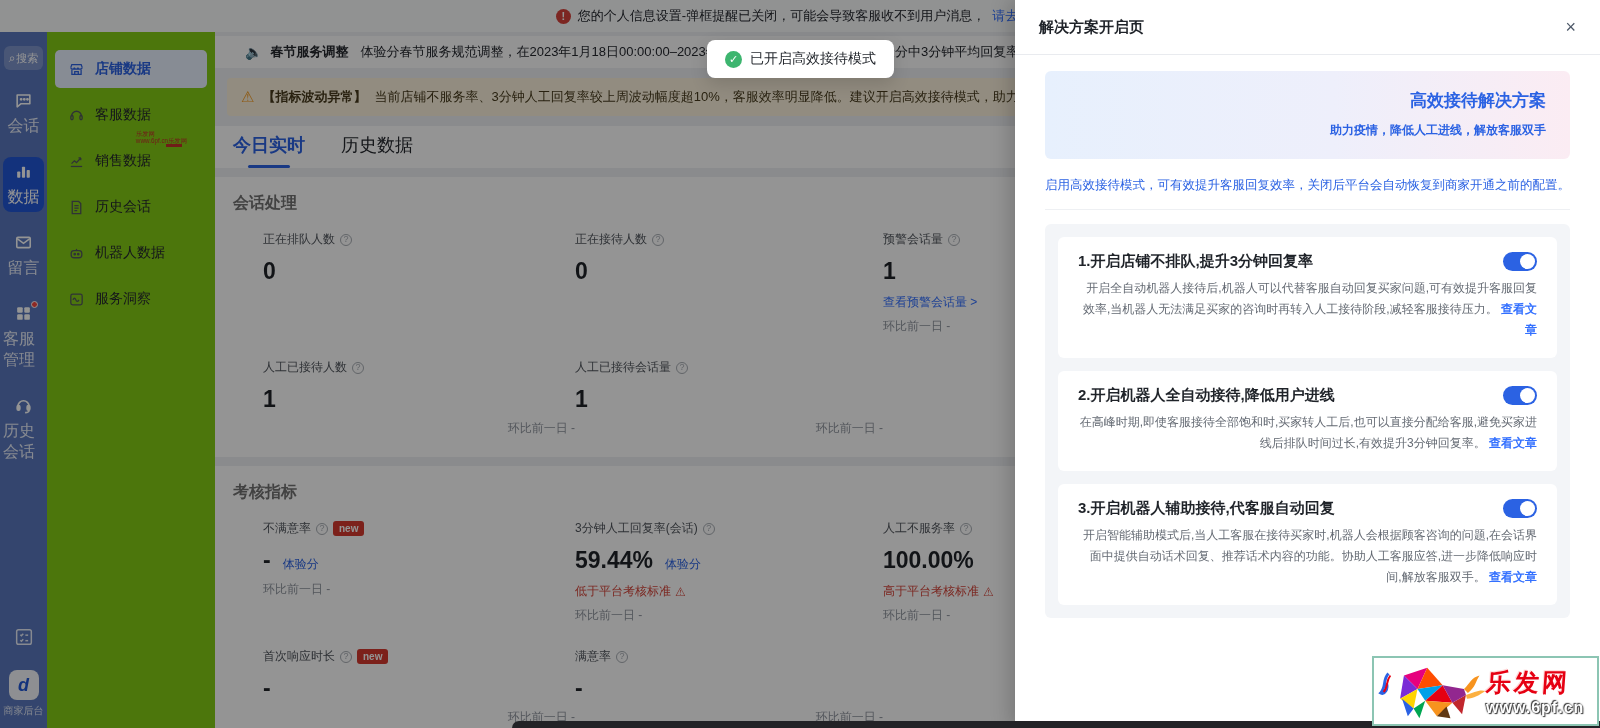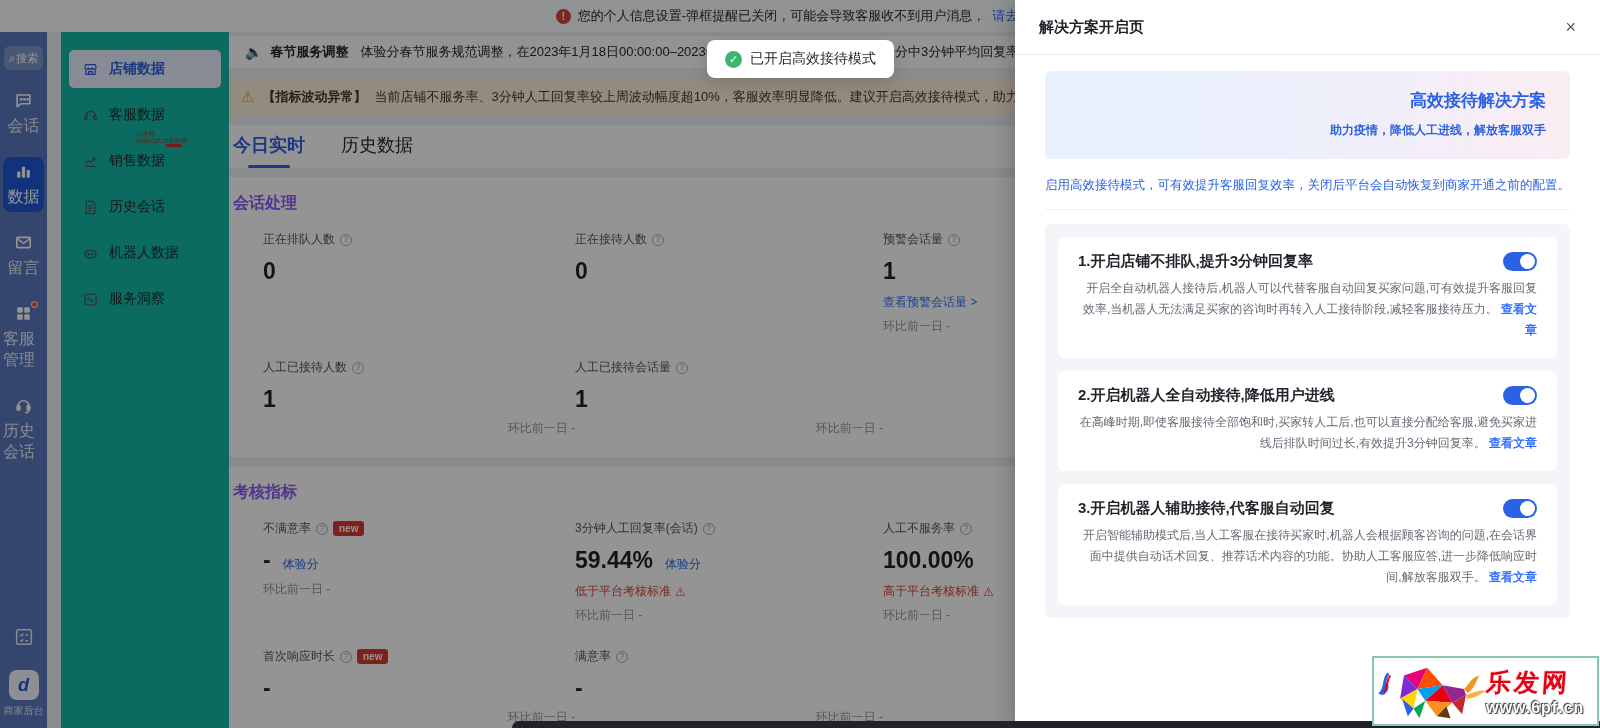--- a/index.html
+++ b/index.html
@@ -17,21 +17,21 @@
   .rail-item { margin-top:16px; width:41px; padding:5px 0 4px; border-radius:8px; display:flex; flex-direction:column; align-items:center; gap:6px; color:#e8edf9; font-size:16px; cursor:pointer; position:relative; }
   .rail-item.active { background:#2257d6; color:#fff; }
   .rail-item svg { width:19px; height:19px; }
   .rail-badge { position:absolute; top:2px; right:6px; width:7px; height:7px; background:#f5483f; border-radius:50%; border:1px solid #fff; }
   .rail-bottom { margin-top:auto; display:flex; flex-direction:column; align-items:center; }
   .task-icon { width:22px; height:22px; margin-bottom:22px; cursor:pointer; }
   .rail-logo { width:30px; height:30px; border-radius:8px; background:#f5f7fb; color:#2257d6; font-weight:bold; font-size:18px; font-style:italic; display:flex; align-items:center; justify-content:center; }
   .rail-logo-label { color:#dfe6f6; font-size:10px; margin:4px 0 10px; }
 
   
-  .sidenav { position:absolute; left:61px; top:32px; width:168px; height:696px; background:#14b8a6; z-index:5; padding-top:16px; }
+  .sidenav { position:absolute; left:47px; top:32px; width:168px; height:696px; background:#84cc16; z-index:5; padding-top:16px; }
   .nav-item { margin:2px 8px 8px; height:38px; border-radius:5px; display:flex; align-items:center; gap:10px; padding-left:13px; font-size:14px; color:#25282e; cursor:pointer; }
   .nav-item svg { width:17px; height:17px; flex:0 0 auto; }
   .nav-item.active { background:#e9f1ff; color:#2b62e3; font-weight:bold; }
   .wm-red { position:absolute; left:133px; top:130px; color:#c2312a; font-size:7px; line-height:8px; z-index:6; transform:scale(.9); }
   .wm-dash { position:absolute; left:166px; top:144px; width:16px; height:3px; background:#c2312a; z-index:6; }
 
   
   .main { position:absolute; left:215px; top:32px; width:1385px; height:696px; background:#eef0f3; z-index:4; }
   .announce { height:32px; margin-top:4px; background:#fdfdfe; display:flex; align-items:center; gap:8px; padding-left:30px; font-size:13px; color:#25282e; white-space:nowrap; overflow:hidden; }
   .announce b { margin-right:4px; }
@@ -40,21 +40,21 @@
   .warn-tri { color:#f59b22; font-size:15px; }
   .warnbar .link { margin-left:4px; }
   .warnbar .sep { color:#b9ab88; margin:0 6px; }
 
   .tabs-card { margin-top:10px; background:#fff; height:42px; display:flex; align-items:flex-end; gap:36px; padding-left:18px; }
   .tab { font-size:18px; color:#25282e; padding-bottom:11px; cursor:pointer; position:relative; }
   .tab.active { color:#2b62e3; font-weight:bold; }
   .tab.active::after { content:""; position:absolute; left:50%; transform:translateX(-50%); bottom:0; width:42px; height:3px; background:#2b62e3; border-radius:2px; }
 
   .card { margin-top:9px; background:#fff; padding:16px 0 20px 18px; }
-  .card-title { font-size:16px; font-weight:bold; color:#8b5cf6; }
+  .card-title { font-size:16px; font-weight:bold; color:#737373; }
   .metric-grid { display:grid; grid-template-columns:312px 308px 1fr; padding-left:30px; }
   .metric-grid.row1 { margin-top:17px; }
   .metric-grid.row2 { margin-top:24px;text-align:right; }
   .m-label { font-size:12px; color:#51565d; display:flex; align-items:center; gap:5px; }
   .qmark { width:12px; height:12px; border-radius:50%; border:1px solid #a9aeb5; color:#a9aeb5; font-size:9px; display:inline-flex; align-items:center; justify-content:center; line-height:1; }
   .badge-new { background:#d63a2f; color:#fff; font-size:10px; border-radius:3px; padding:2px 6px; font-weight:bold; }
   .m-valuerow { margin-top:10px; display:flex; align-items:baseline; gap:12px; }
   .m-value { font-size:23px; font-weight:bold; color:#1f2329; }
   .m-link { font-size:12px; color:#2b62e3; cursor:pointer; }
   .m-alert { margin-top:9px; font-size:12px; color:#d5473c; display:flex; align-items:center; gap:4px; }

